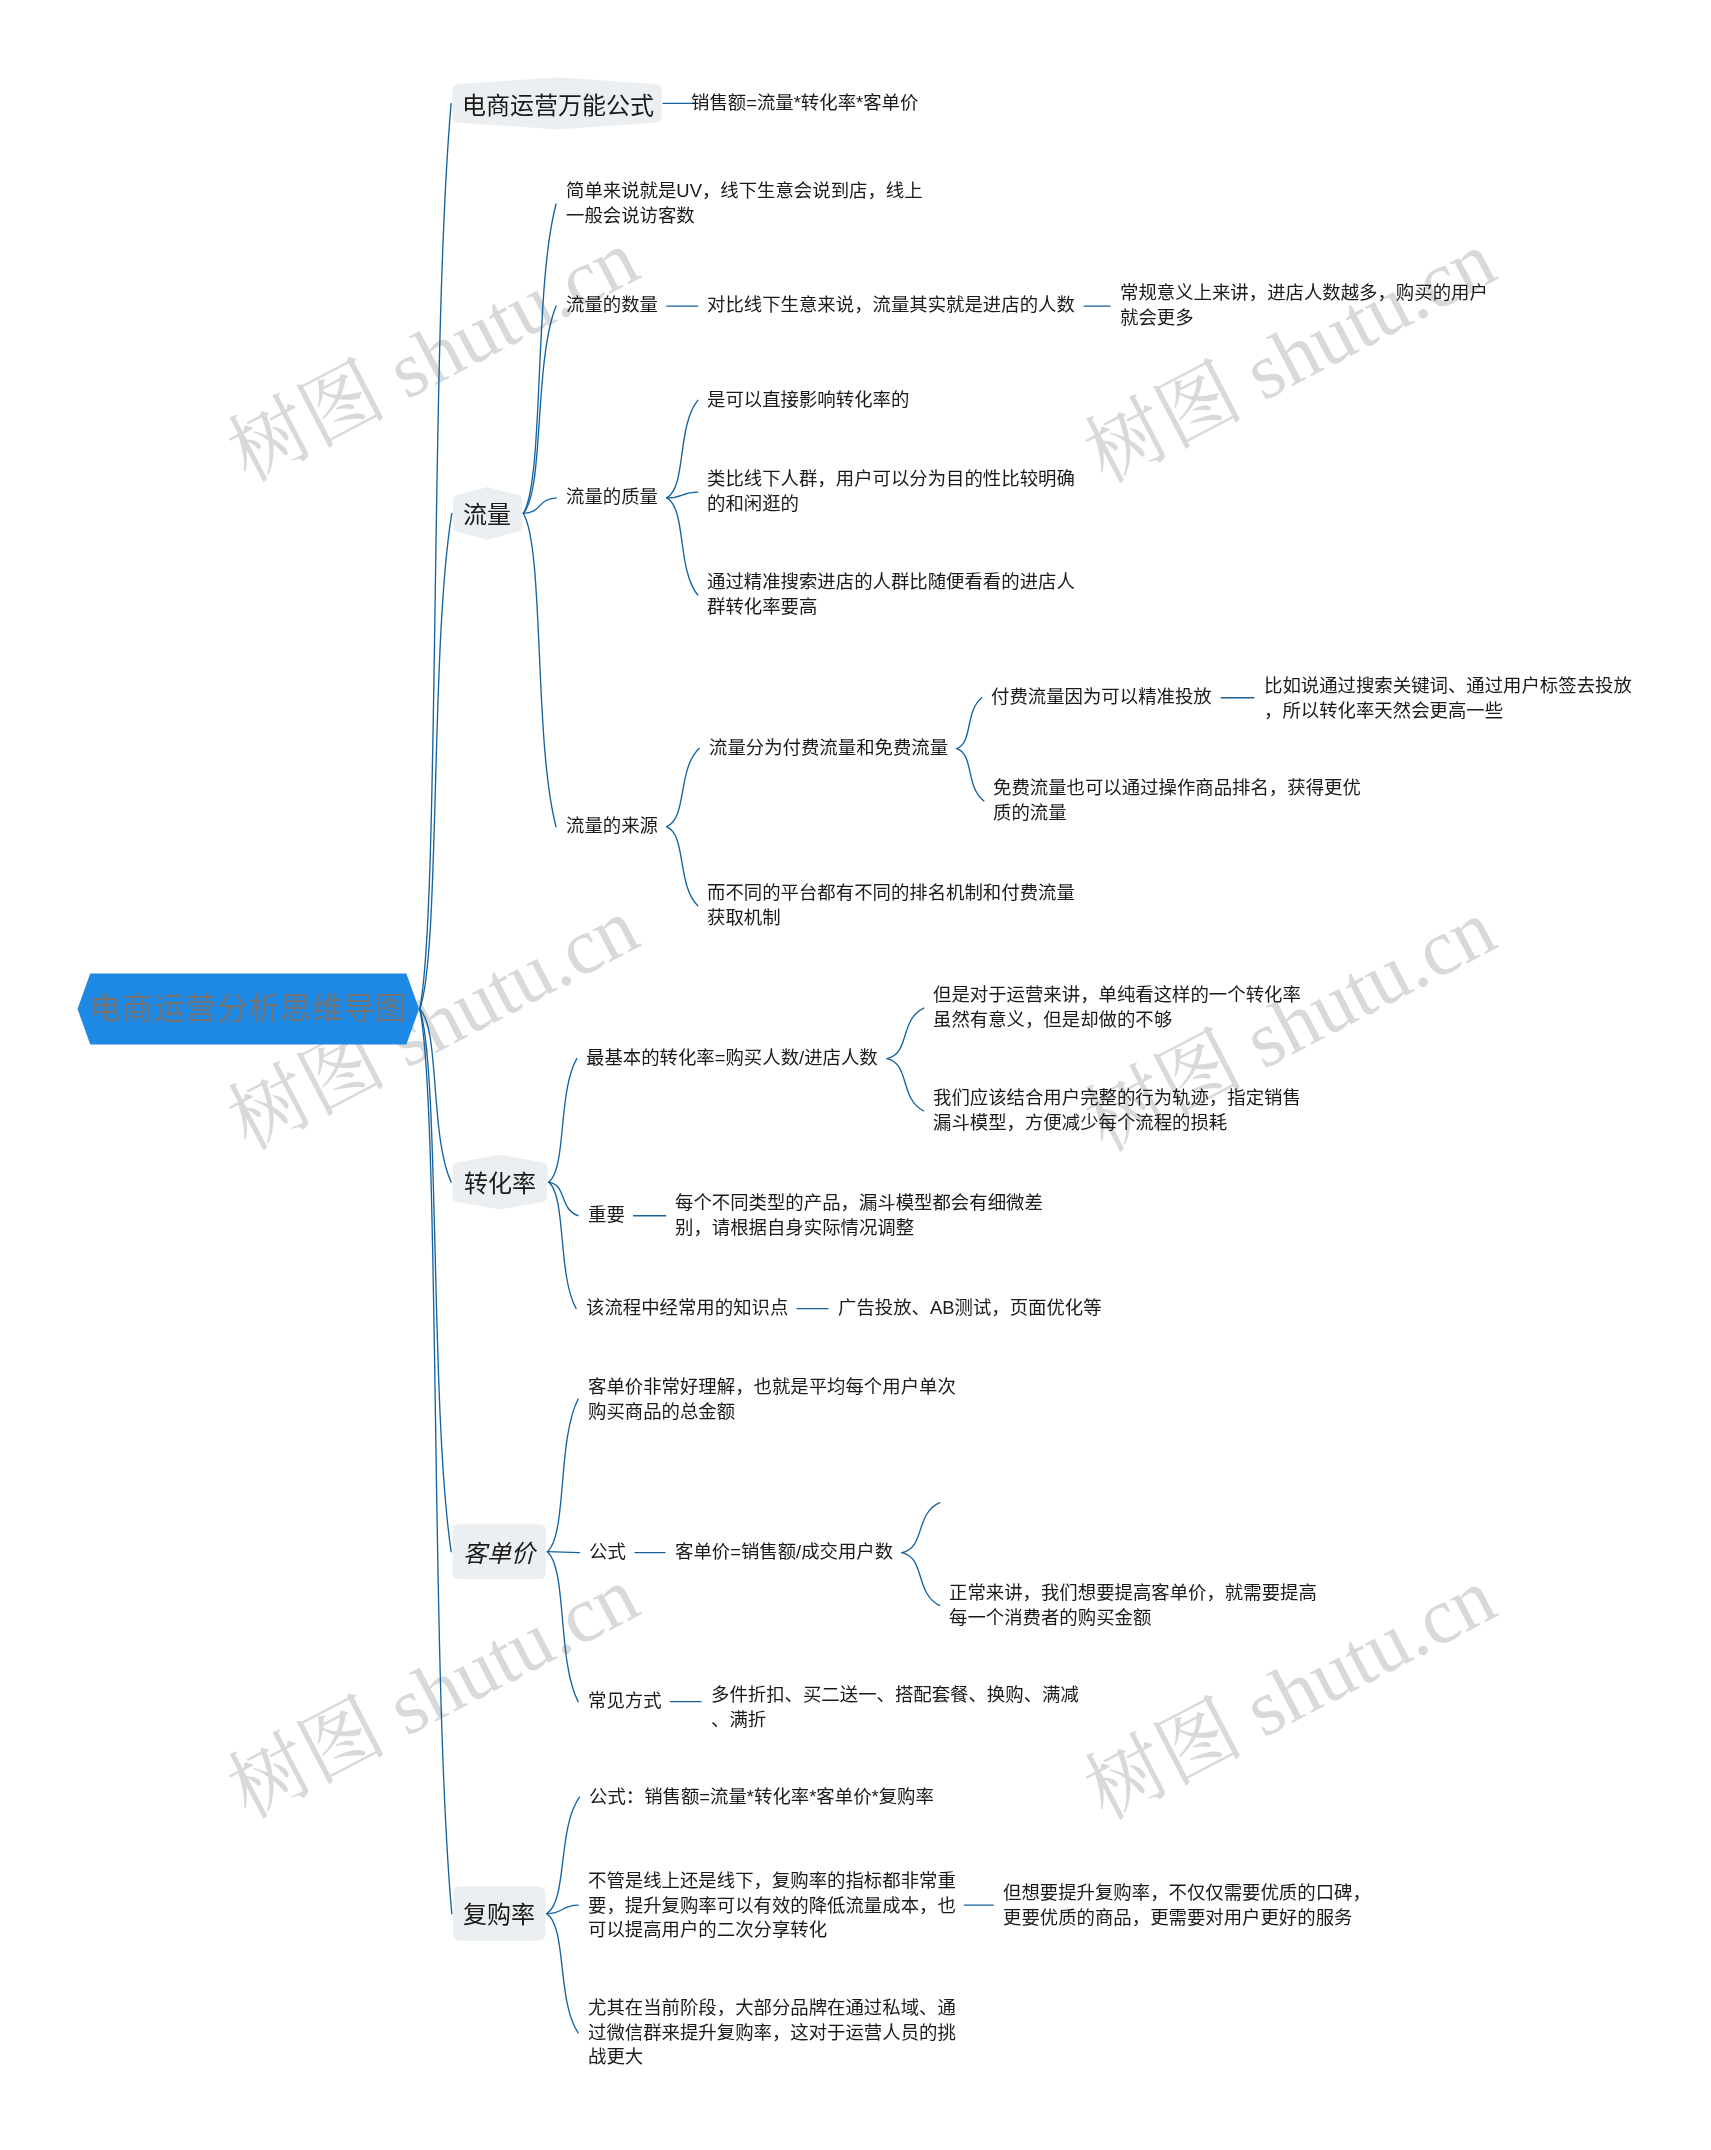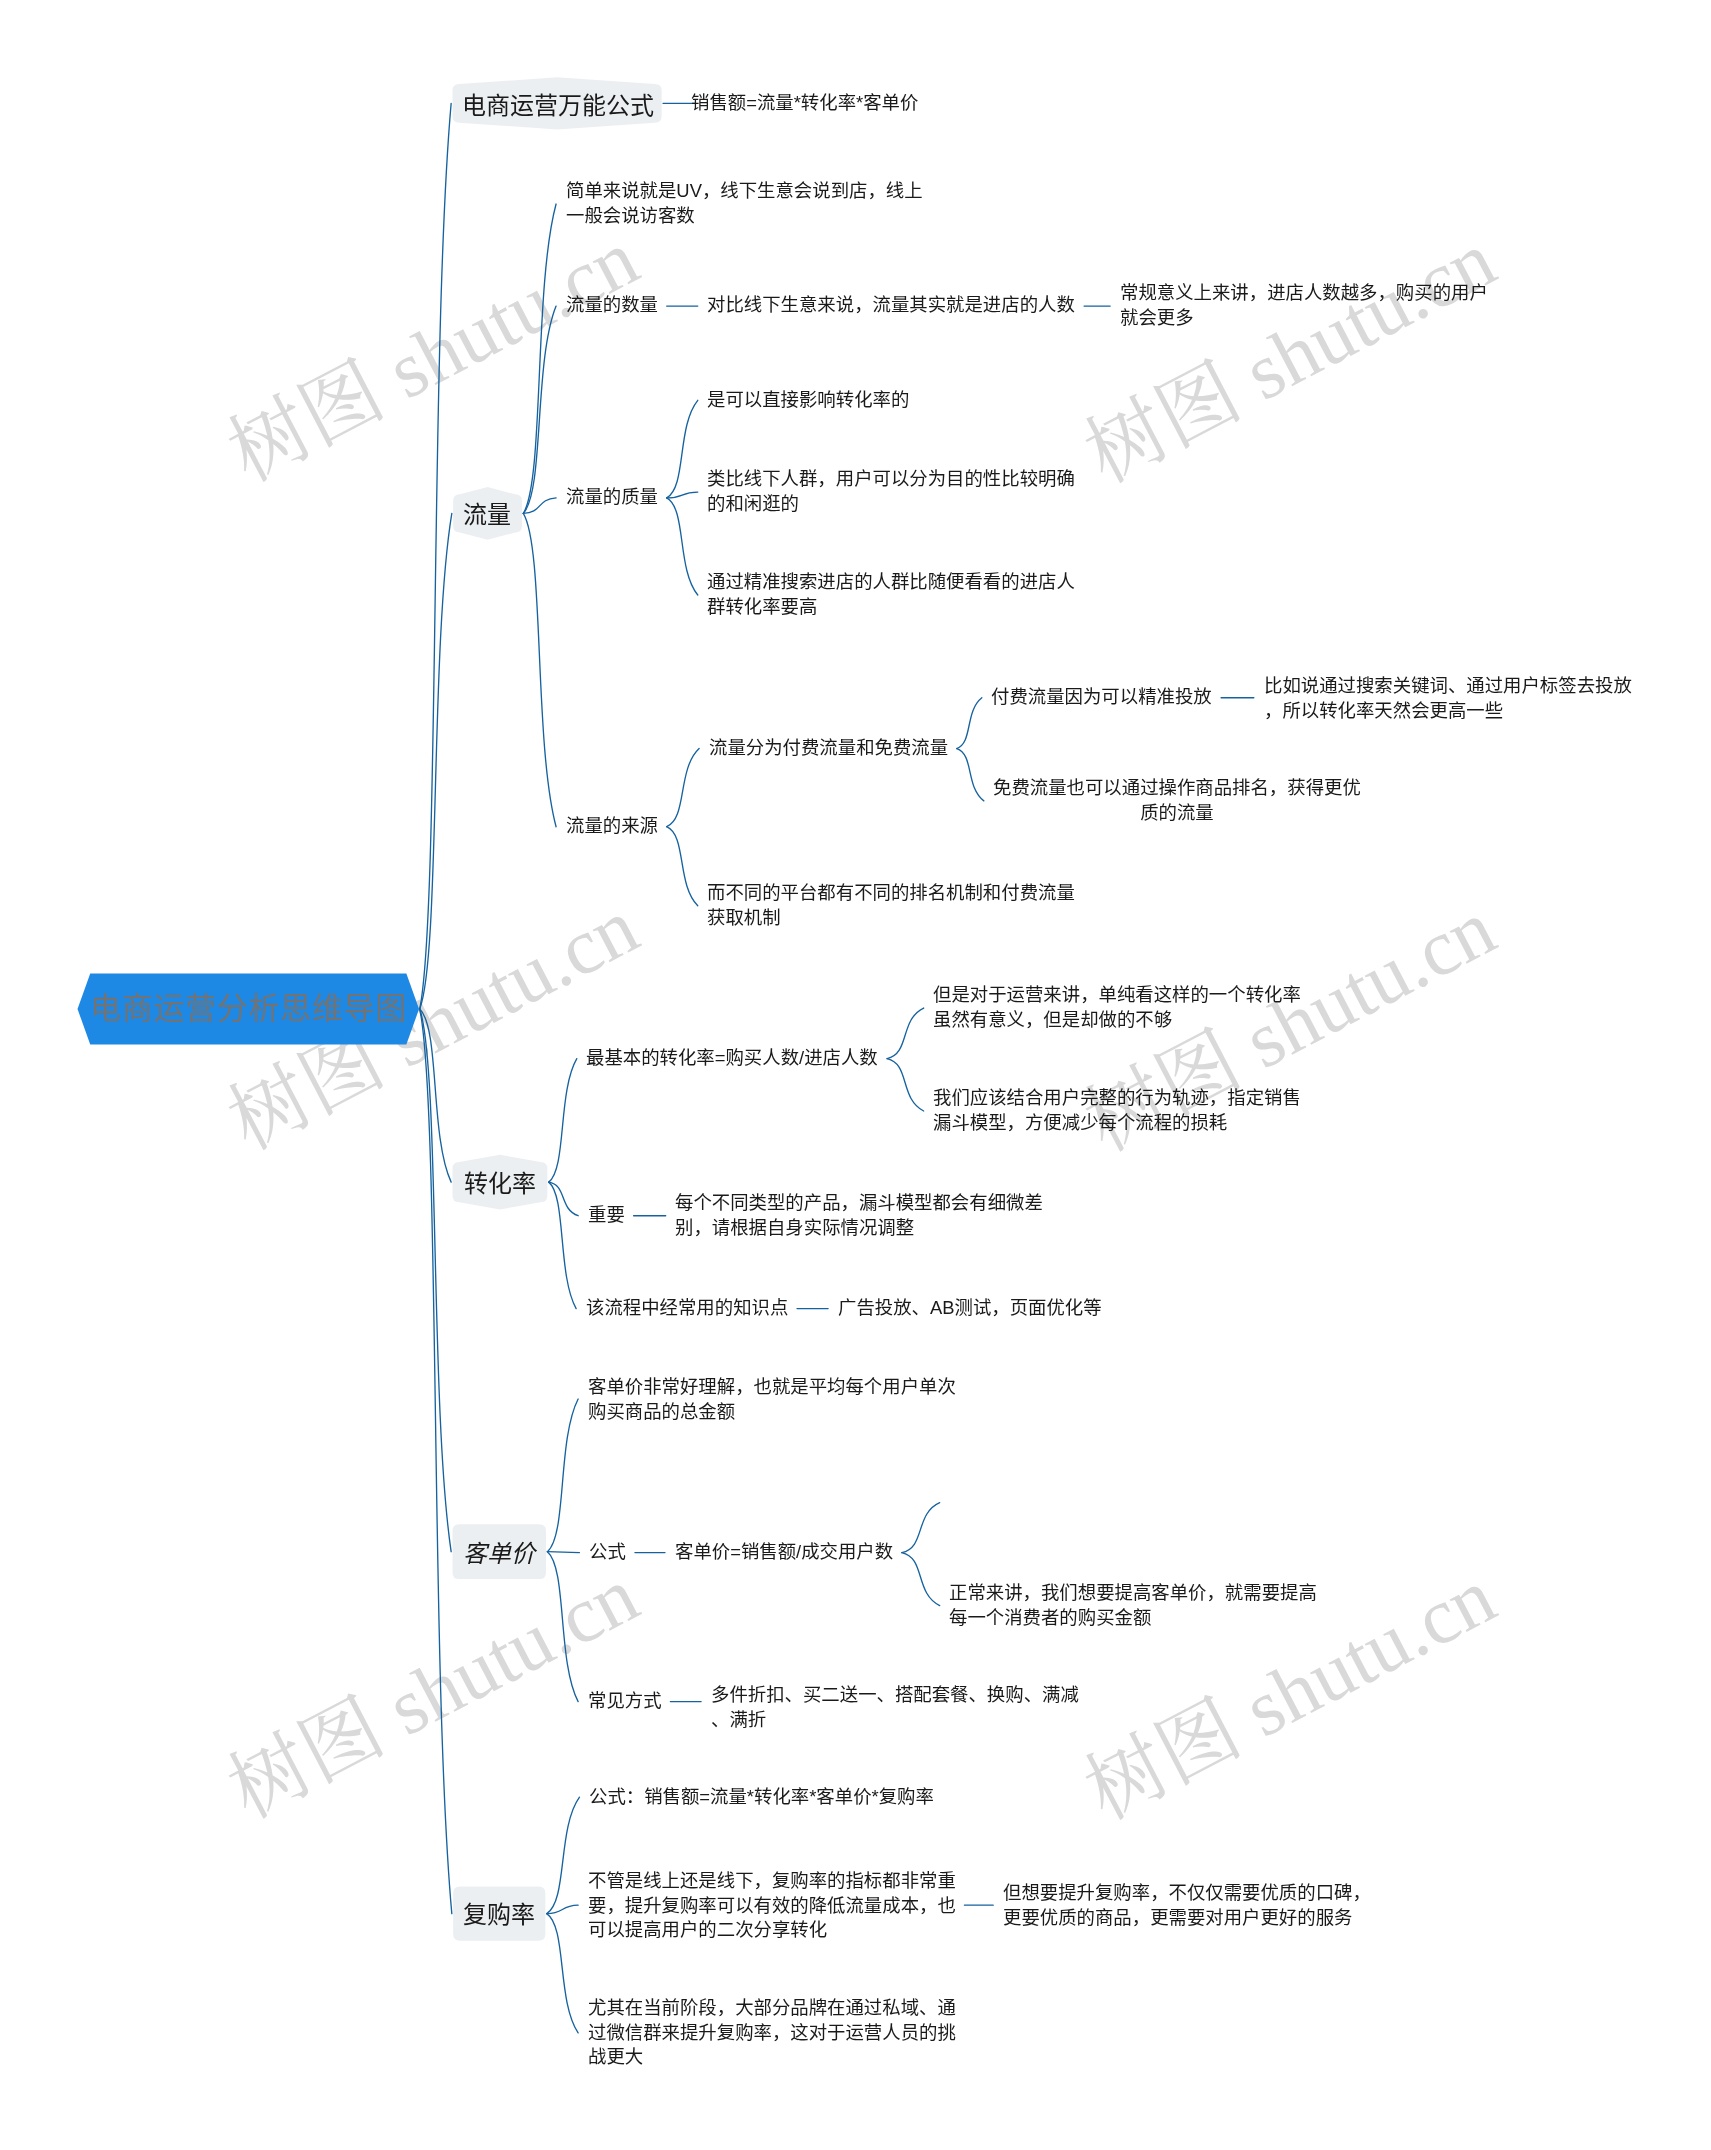--- a/index.html
+++ b/index.html
@@ -94,21 +94,21 @@
       <div class="txt" style="left: 707px; top: 388px;"><span>是可以直接影响转化率的</span></div>
       <div class="txt" style="left: 707px; top: 467px;"><span>类比线下人群，用户可以分为目的性比较明确</span>
 <span>的和闲逛的</span></div>
       <div class="txt" style="left: 707px; top: 570px;"><span>通过精准搜索进店的人群比随便看看的进店人</span>
 <span>群转化率要高</span></div>
       <div class="txt" style="left: 566px; top: 814px;"><span>流量的来源</span></div>
       <div class="txt" style="left: 709px; top: 736px;"><span>流量分为付费流量和免费流量</span></div>
       <div class="txt" style="left: 991px; top: 685px;"><span>付费流量因为可以精准投放</span></div>
       <div class="txt" style="left: 1264px; top: 674px;"><span>比如说通过搜索关键词、通过用户标签去投放</span>
 <span>，所以转化率天然会更高一些</span></div>
-      <div class="txt" style="left: 993px; top: 776px; text-align: center;"><span>免费流量也可以通过操作商品排名，获得更优</span>
+      <div class="txt" style="left: 993px; top: 776px;"><span>免费流量也可以通过操作商品排名，获得更优</span>
 <span>质的流量</span></div>
       <div class="txt" style="left: 707px; top: 881px;"><span>而不同的平台都有不同的排名机制和付费流量</span>
 <span>获取机制</span></div>
       <div class="txt" style="left: 586px; top: 1046px;"><span>最基本的转化率=购买人数/进店人数</span></div>
       <div class="txt" style="left: 933px; top: 983px;"><span>但是对于运营来讲，单纯看这样的一个转化率</span>
 <span>虽然有意义，但是却做的不够</span></div>
       <div class="txt" style="left: 933px; top: 1086px;"><span>我们应该结合用户完整的行为轨迹，指定销售</span>
 <span>漏斗模型，方便减少每个流程的损耗</span></div>
       <div class="txt" style="left: 588px; top: 1203px;"><span>重要</span></div>
       <div class="txt" style="left: 675px; top: 1191px;"><span>每个不同类型的产品，漏斗模型都会有细微差</span>

